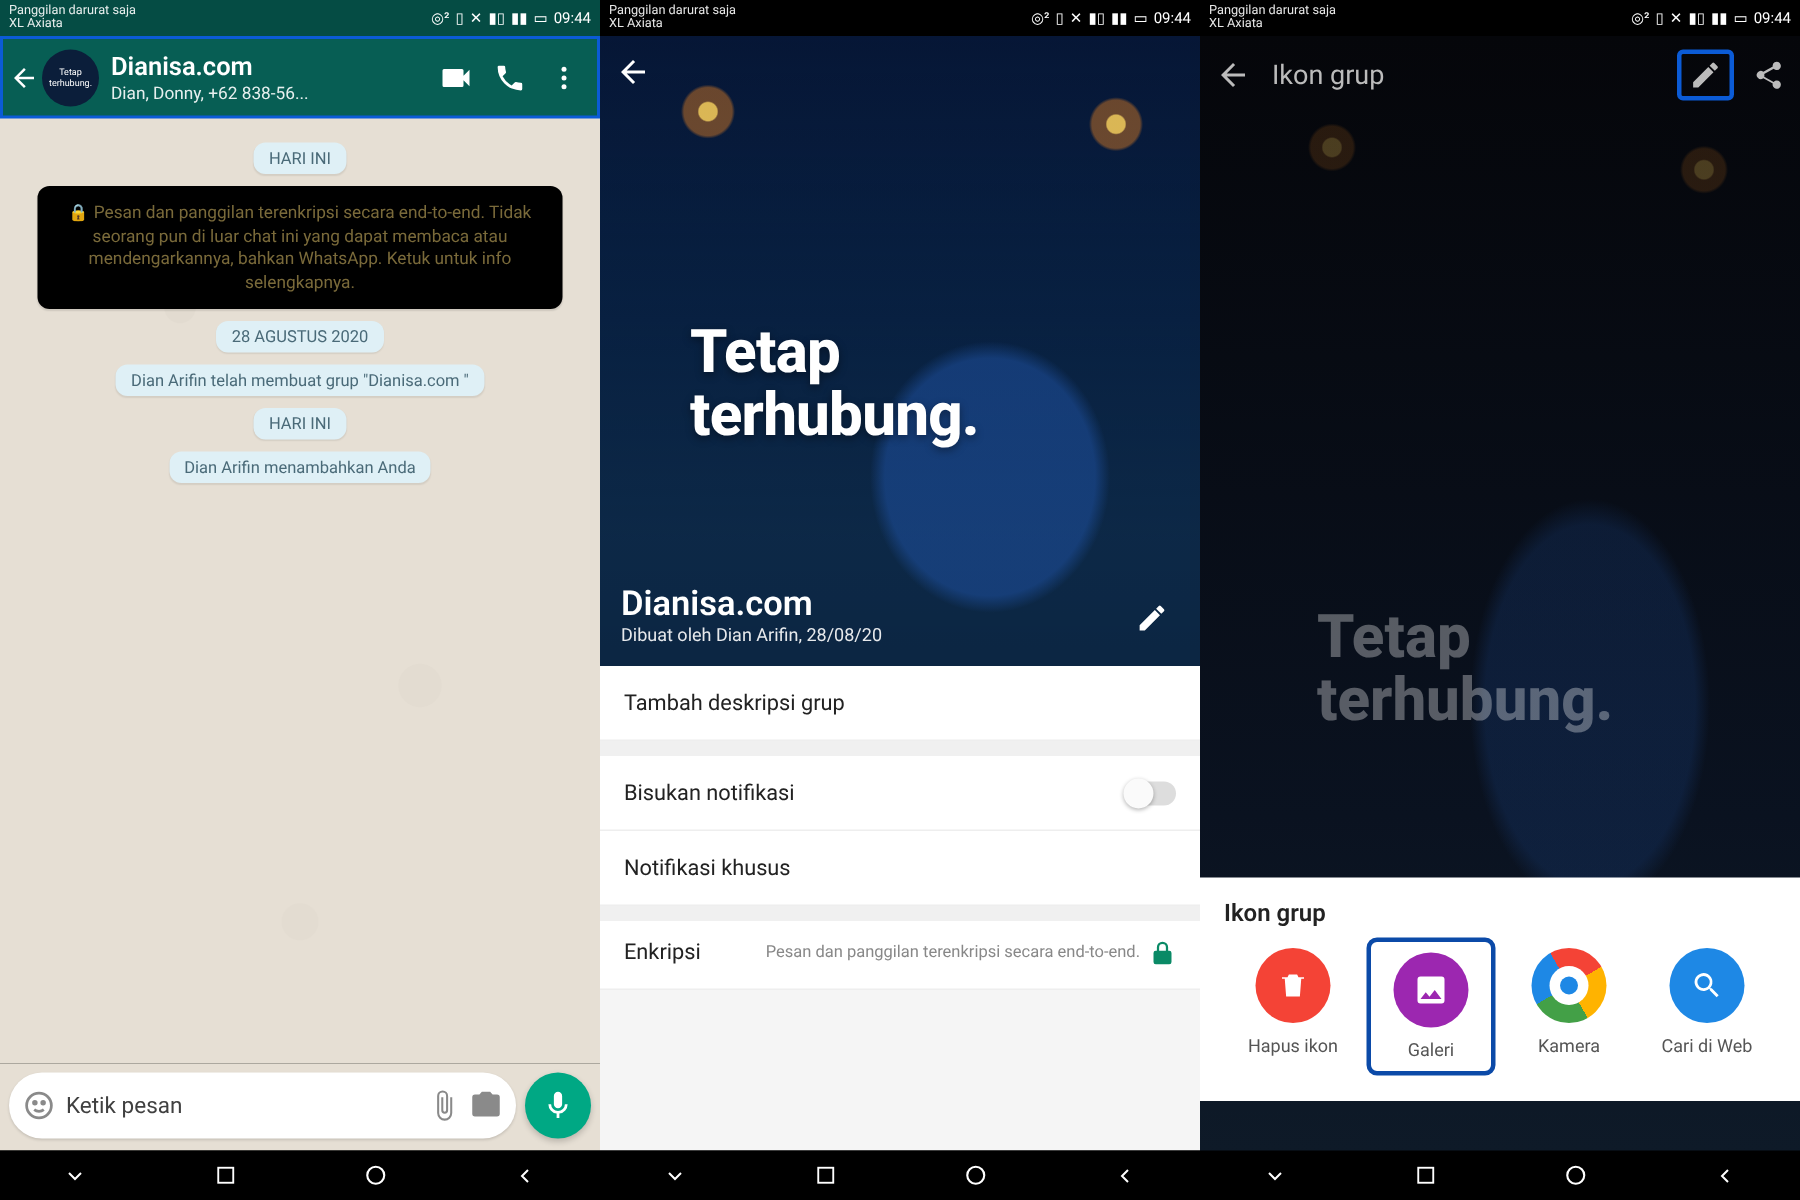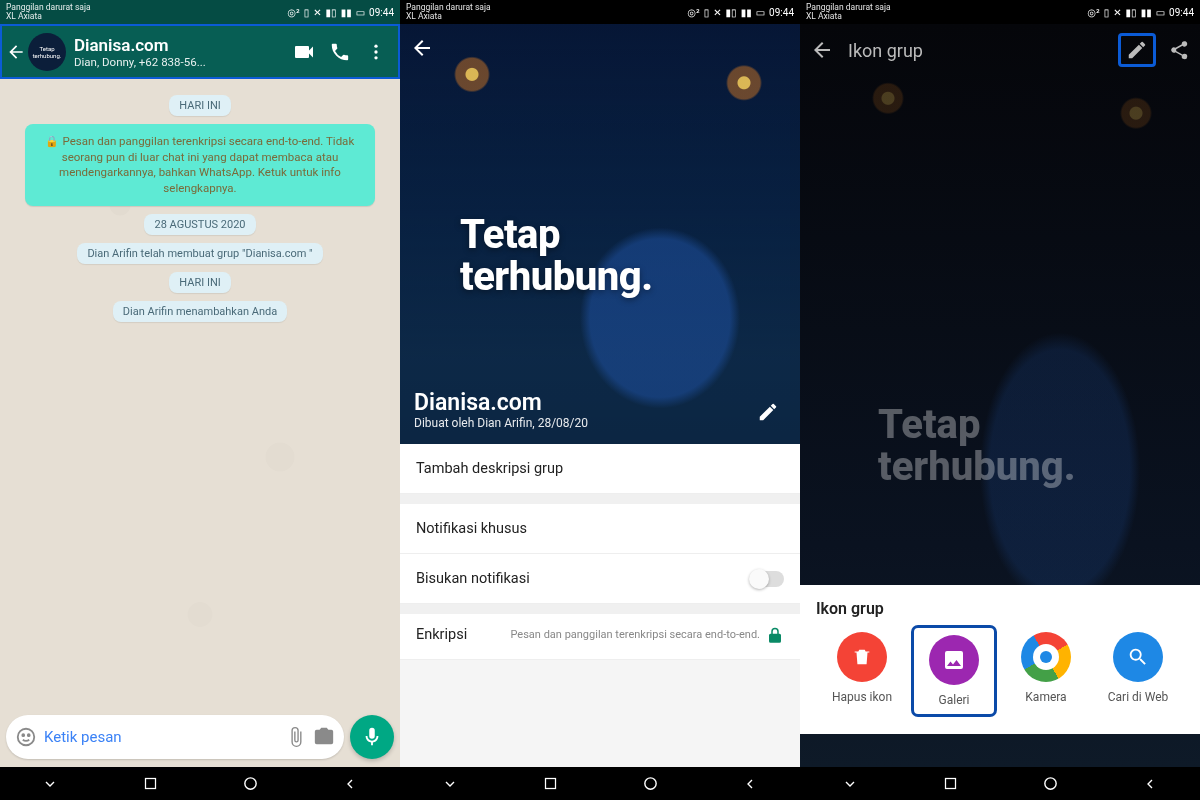--- a/index.html
+++ b/index.html
@@ -30,26 +30,26 @@
 
   .s1-chat { flex:1; background:#e6dfd4; position:relative; padding:8px 10px; overflow:hidden; }
   .s1-chat::before{content:"";position:absolute;inset:0;
     background:
       radial-gradient(circle at 30% 20%, rgba(0,0,0,.03) 0 10px, transparent 11px),
       radial-gradient(circle at 70% 60%, rgba(0,0,0,.025) 0 14px, transparent 15px),
       radial-gradient(circle at 50% 85%, rgba(0,0,0,.02) 0 12px, transparent 13px);
     opacity:.6;
   }
   .pill { background:#dff0f6; color:#4a6a78; font-size:11px; padding:4px 10px; border-radius:8px; margin:8px auto; width:max-content; max-width:92%; text-align:left; position:relative; box-shadow:0 1px 1px rgba(0,0,0,.08);}
-  .encbox { background:#5eead4; color:#7a6a3a; font-size:11.5px; padding:10px 12px; border-radius:8px; margin:6px auto; width:92%; text-align:center; line-height:1.35; position:relative; box-shadow:0 1px 1px rgba(0,0,0,.1);}
+  .encbox { background:#000000; color:#7a6a3a; font-size:11.5px; padding:10px 12px; border-radius:8px; margin:6px auto; width:92%; text-align:center; line-height:1.35; position:relative; box-shadow:0 1px 1px rgba(0,0,0,.1);}
   .encbox .lock{font-size:11px; margin-right:3px;}
 
   .s1-inputrow { display:flex; align-items:center; padding:6px 6px 8px; gap:6px; background:#e6dfd4; }
   .s1-inputbox { flex:1; background:#fff; border-radius:24px; height:44px; display:flex; align-items:center; padding:0 8px; box-shadow:0 1px 2px rgba(0,0,0,.15);}
-  .s1-inputbox .ph { flex:1; color:#3b82f6; font-size:15px; padding:0 6px;}
+  .s1-inputbox .ph { flex:1; color:#404040; font-size:15px; padding:0 6px;}
   .s1-mic { width:44px; height:44px; border-radius:50%; background:#00a884; display:flex; align-items:center; justify-content:center; box-shadow:0 2px 4px rgba(0,0,0,.2);}
   .faceico, .attico, .camico { width:24px; height:24px; display:flex; align-items:center; justify-content:center; color:#8a8a8a;}
   .attico, .camico { margin-left:4px;}
 
   
   .s2-hero { height:420px; position:relative; background:linear-gradient(180deg,#071a3f 0%, #0a2a55 45%, #123a66 80%); color:#fff; }
   .s2-torches { position:absolute; inset:0; background:
       radial-gradient(circle at 18% 12%, rgba(255,210,90,.85) 0 6px, rgba(255,140,30,.4) 7px 16px, transparent 18px),
       radial-gradient(circle at 86% 14%, rgba(255,210,90,.85) 0 6px, rgba(255,140,30,.4) 7px 16px, transparent 18px),
       radial-gradient(ellipse at 65% 70%, rgba(30,80,160,.55) 0 70px, transparent 80px),
@@ -252,25 +252,25 @@
         </div>
       </div>
     </div>
 
     <div class="s2-list">
       <div class="s2-item">
         <span>Tambah deskripsi grup</span>
       </div>
       <div class="gap"></div>
       <div class="s2-item">
-        <span>Notifikasi khusus</span>
-      </div>
-      <div class="s2-item">
         <span>Bisukan notifikasi</span>
         <div class="toggle"></div>
+      </div>
+      <div class="s2-item">
+        <span>Notifikasi khusus</span>
       </div>
       <div class="gap"></div>
       <div class="s2-item small" style="position:relative">
         <span>Enkripsi</span>
         <span class="sub">Pesan dan panggilan terenkripsi secara end-to-end.</span>
         <span class="lockright">
           <svg width="18" height="18" viewBox="0 0 24 24" fill="#0a8a66">
               <path d="M12 1a5 5 0 0 0-5 5v3H6a2 2 0 0 0-2 2v8a2 2 0 0 0 2 2h12a2 2 0 0 0 2-2v-8a2 2 0 0 0-2-2h-1V6a5 5 0 0 0-5-5zm-3 5a3 3 0 1 1 6 0v3H9z"></path>
             </svg>
         </span>

